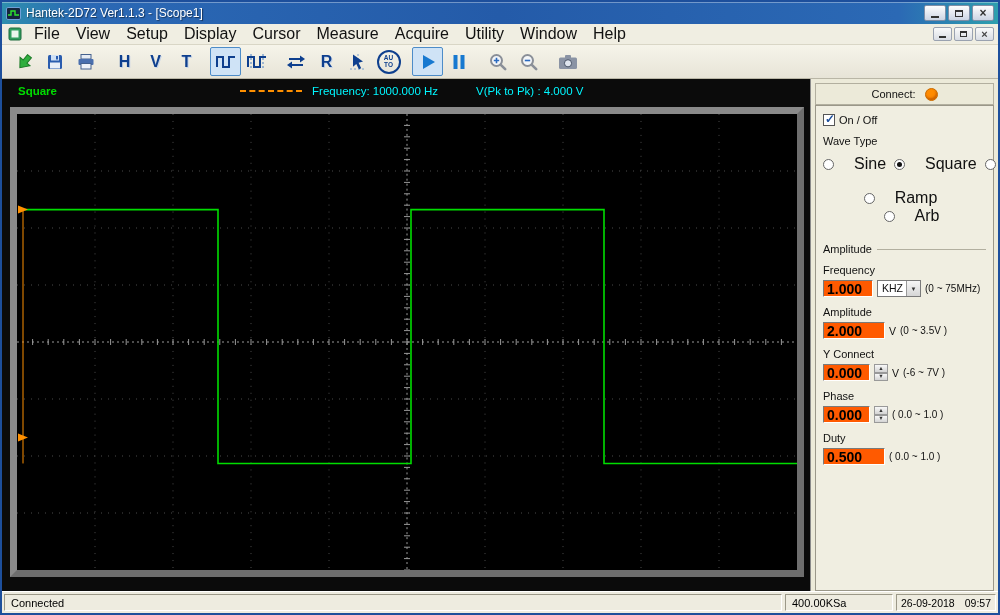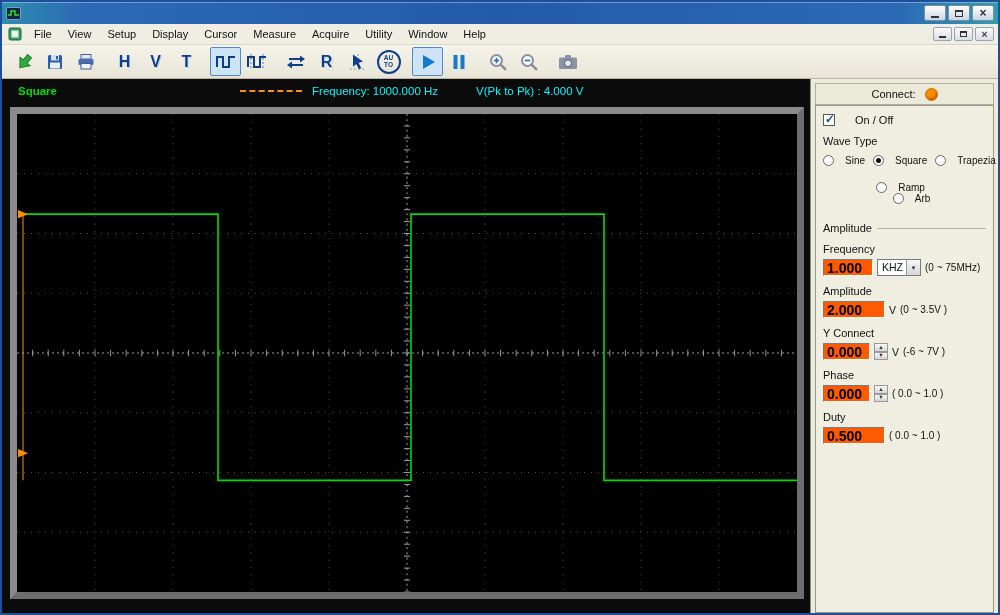--- a/index.html
+++ b/index.html
@@ -20,21 +20,21 @@
   .wbtn{width:22px;height:16px;margin-left:2px;border:1px solid #7e8ea6;border-radius:2px;
     background:linear-gradient(#fdfdfd,#ccd5e4);display:flex;align-items:center;justify-content:center;color:#333;}
   .glyph-min{width:8px;height:2px;background:#333;margin-top:7px;}
   .glyph-max{width:8px;height:7px;border:1px solid #333;border-top-width:2px;}
   .glyph-close{font-size:12px;font-weight:bold;line-height:10px;}
 
   
   .menubar{height:21px;flex:0 0 21px;background:#f0eee2;display:flex;align-items:center;padding:0 4px;border-bottom:1px solid #d9d6c6;}
   .mdi-icon{width:14px;height:14px;margin:0 4px 0 2px;flex:0 0 14px;}
   .menu-items{display:flex;align-items:center;}
-  .menu-item{padding:7px 8px;font-size:11px;color:#111;cursor:default;}
+  .menu-item{padding:7px 8px;font-size:16px;color:#111;cursor:default;}
   .mdi-controls{margin-left:auto;display:flex;}
   .mbtn{width:19px;height:14px;margin-left:2px;border:1px solid #9aa2b0;border-radius:2px;
     background:linear-gradient(#fafafa,#d9dde4);display:flex;align-items:center;justify-content:center;color:#444;}
   .mbtn .glyph-min{width:7px;margin-top:6px;}
   .mbtn .glyph-max{width:7px;height:6px;}
   .mbtn .glyph-close{font-size:11px;}
 
   
   .toolbar{height:34px;flex:0 0 34px;background:linear-gradient(#f6f4ea,#e7e4d7);border-bottom:1px solid #b9b6a6;
     display:flex;align-items:center;padding:0 6px;}
@@ -62,26 +62,26 @@
   
   .panel{width:188px;flex:0 0 188px;background:#ecead9;border-left:1px solid #8a8a8a;padding:4px 4px 0 4px;
     display:flex;flex-direction:column;font-size:11px;color:#111;}
   .connect-box{border:1px solid #b2af9f;height:22px;display:flex;align-items:center;justify-content:center;gap:9px;background:#ecead9;}
   .connect-dot{width:13px;height:13px;border-radius:50%;background:#ff8b00;border:1px solid #c96a00;box-shadow:inset -1px -2px 2px rgba(170,70,0,.6);}
   .tabs{display:flex;margin-top:3px;padding-left:2px;align-items:flex-end;}
   .tab{padding:2px 8px 2px 8px;font-size:10.5px;border:1px solid #9a9789;border-bottom:none;background:#dcd9ca;
     border-radius:3px 3px 0 0;margin-right:1px;color:#222;}
   .tab.active{background:#f2f0e3;padding-top:4px;position:relative;top:1px;z-index:2;}
   .tabpage{flex:1;border:1px solid #9a9789;background:#f0eee1;margin-top:0;padding:8px 7px 0 7px;display:flex;flex-direction:column;}
-  .chk-row{display:flex;align-items:center;gap:20px;}
+  .chk-row{display:flex;align-items:center;gap:4px;}
   .checkbox{width:12px;height:12px;border:1px solid #555;background:#fff;position:relative;display:inline-block;}
   .checkbox.checked::after{content:"✓";position:absolute;top:-3px;left:1px;font-size:12px;font-weight:bold;color:#1d4f9c;}
   .sec-label{margin-top:9px;}
   .radio-row{display:flex;align-items:center;margin-top:8px;gap:0;}
-  .radio{display:flex;align-items:center;gap:11px;font-size:10px;white-space:nowrap;text-align:center;}
+  .radio{display:flex;align-items:center;gap:20px;font-size:16px;white-space:nowrap;text-align:center;}
   .rdot{width:11px;height:11px;border-radius:50%;border:1px solid #666;background:#fff;position:relative;flex:0 0 11px;}
   .radio.checked .rdot::after{content:"";position:absolute;inset:2px;border-radius:50%;background:#111;}
   .radio-row .radio{margin-right:8px;}
   .radio-row.row2{margin-top:16px;flex-direction:column;}
   .radio-row.row2 .radio + .radio{margin-left:22px;}
   .param-divider{display:flex;align-items:center;gap:5px;margin-top:18px;}
   .divline{flex:1;border-top:1px solid #b2af9f;}
   .field{margin-top:9px;}
   .flabel{margin-bottom:4px;}
   .frow{display:flex;align-items:center;gap:4px;}
@@ -108,20 +108,21 @@
 </head>
 <body>
 
 <div class="window">
 
   <div class="titlebar">
     <svg class="app-icon" viewBox="0 0 15 15">
       <rect x="0.5" y="1.5" width="14" height="12" rx="1.5" fill="#15263d" stroke="#6fa0d8"></rect>
       <polyline points="2,9 5,9 5,5 9,5 9,9 13,9" fill="none" stroke="#2ee62e" stroke-width="1.4"></polyline>
     </svg>
+    <span class="title-text">Hantek-2D72 Ver1.1.3 - [Scope1]</span>
     <div class="win-controls">
       <div class="wbtn">
           <div class="glyph-min"></div>
         </div>
       <div class="wbtn">
           <div class="glyph-max"></div>
         </div>
       <div class="wbtn">
           <span class="glyph-close">×</span>
         </div>
@@ -479,14 +480,26 @@
           <div class="flabel">Duty</div>
           <div class="frow">
             <input class="oinput w60" value="0.500" style="">
             <span class="range">( 0.0 ~ 1.0 )</span>
           </div>
         </div>
       </div>
     </div>
   </div>
 
+  <div class="statusbar">
+    <div class="scell scell-conn">
+        <span>Connected</span>
+      </div>
+    <div class="scell scell-rate">
+        <span>400.00KSa</span>
+      </div>
+    <div class="scell scell-date">
+      <span>26-09-2018</span>
+      <span>09:57</span>
+    </div>
+  </div>
 
 </div>
 
 </body></html>

